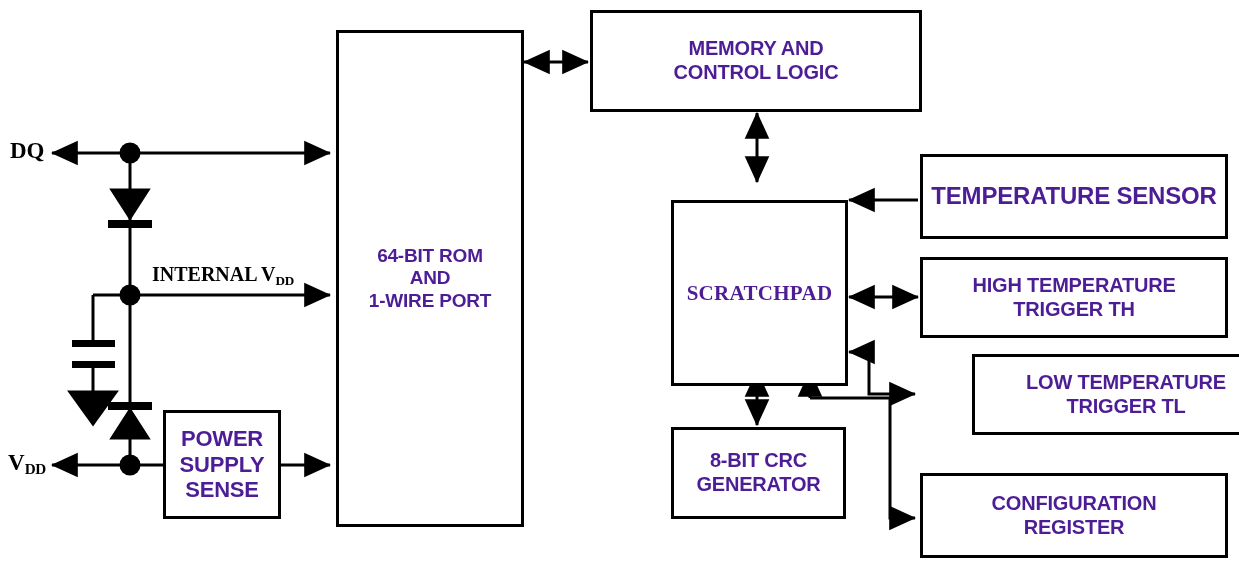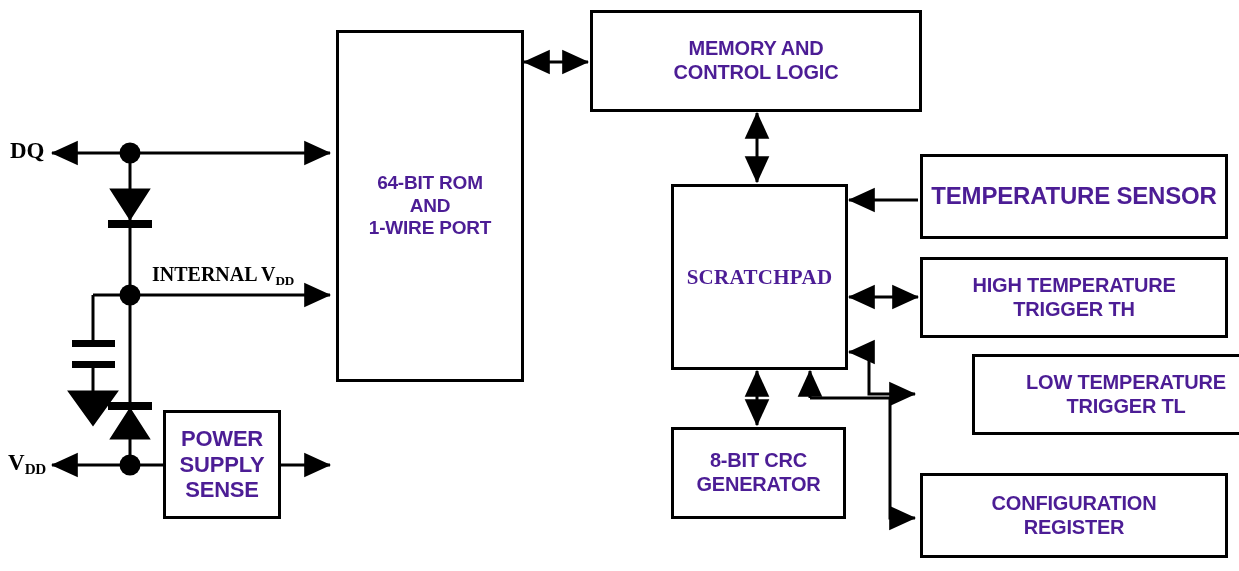--- a/index.html
+++ b/index.html
@@ -53,20 +53,21 @@
     font-weight: bold;
     vertical-align: baseline;
     position: relative;
     top: 0.28em;
     letter-spacing: -0.3px;
   }
   .serif-blk {
     font-family: "Liberation Serif", serif;
     font-weight: bold;
     letter-spacing: 0.3px;
+    margin-top: 16px;
   }
 </style>
 </head>
 <body>
 
 <div id="root">
 
   <svg id="svg-layer" viewBox="0 0 1239 571">
     <defs>
       <marker id="ah" markerWidth="9" markerHeight="9" refX="8.6" refY="4.5" orient="auto" markerUnits="strokeWidth">
@@ -133,21 +134,21 @@
     <g fill="#000000" stroke="none">
       <rect x="72" y="340" width="43" height="7"></rect>
       <rect x="72" y="361" width="43" height="7"></rect>
     </g>
 
     <g fill="#000000" stroke="#000000" stroke-width="3">
       <path d="M70,392 L116,392 L93,424 z"></path>
     </g>
   </svg>
 
-  <div class="blk" style="left:336px; top:30px; width:188px; height:352px; font-size:19px;">
+  <div class="blk" style="left:336px; top:30px; width:188px; height:497px; font-size:19px;">
     <span>64-BIT ROM
 AND
 1-WIRE PORT</span>
   </div>
 
   <div class="blk" style="left:163px; top:410px; width:118px; height:109px; font-size:22px;">
     <span>POWER
 SUPPLY
 SENSE</span>
   </div>

